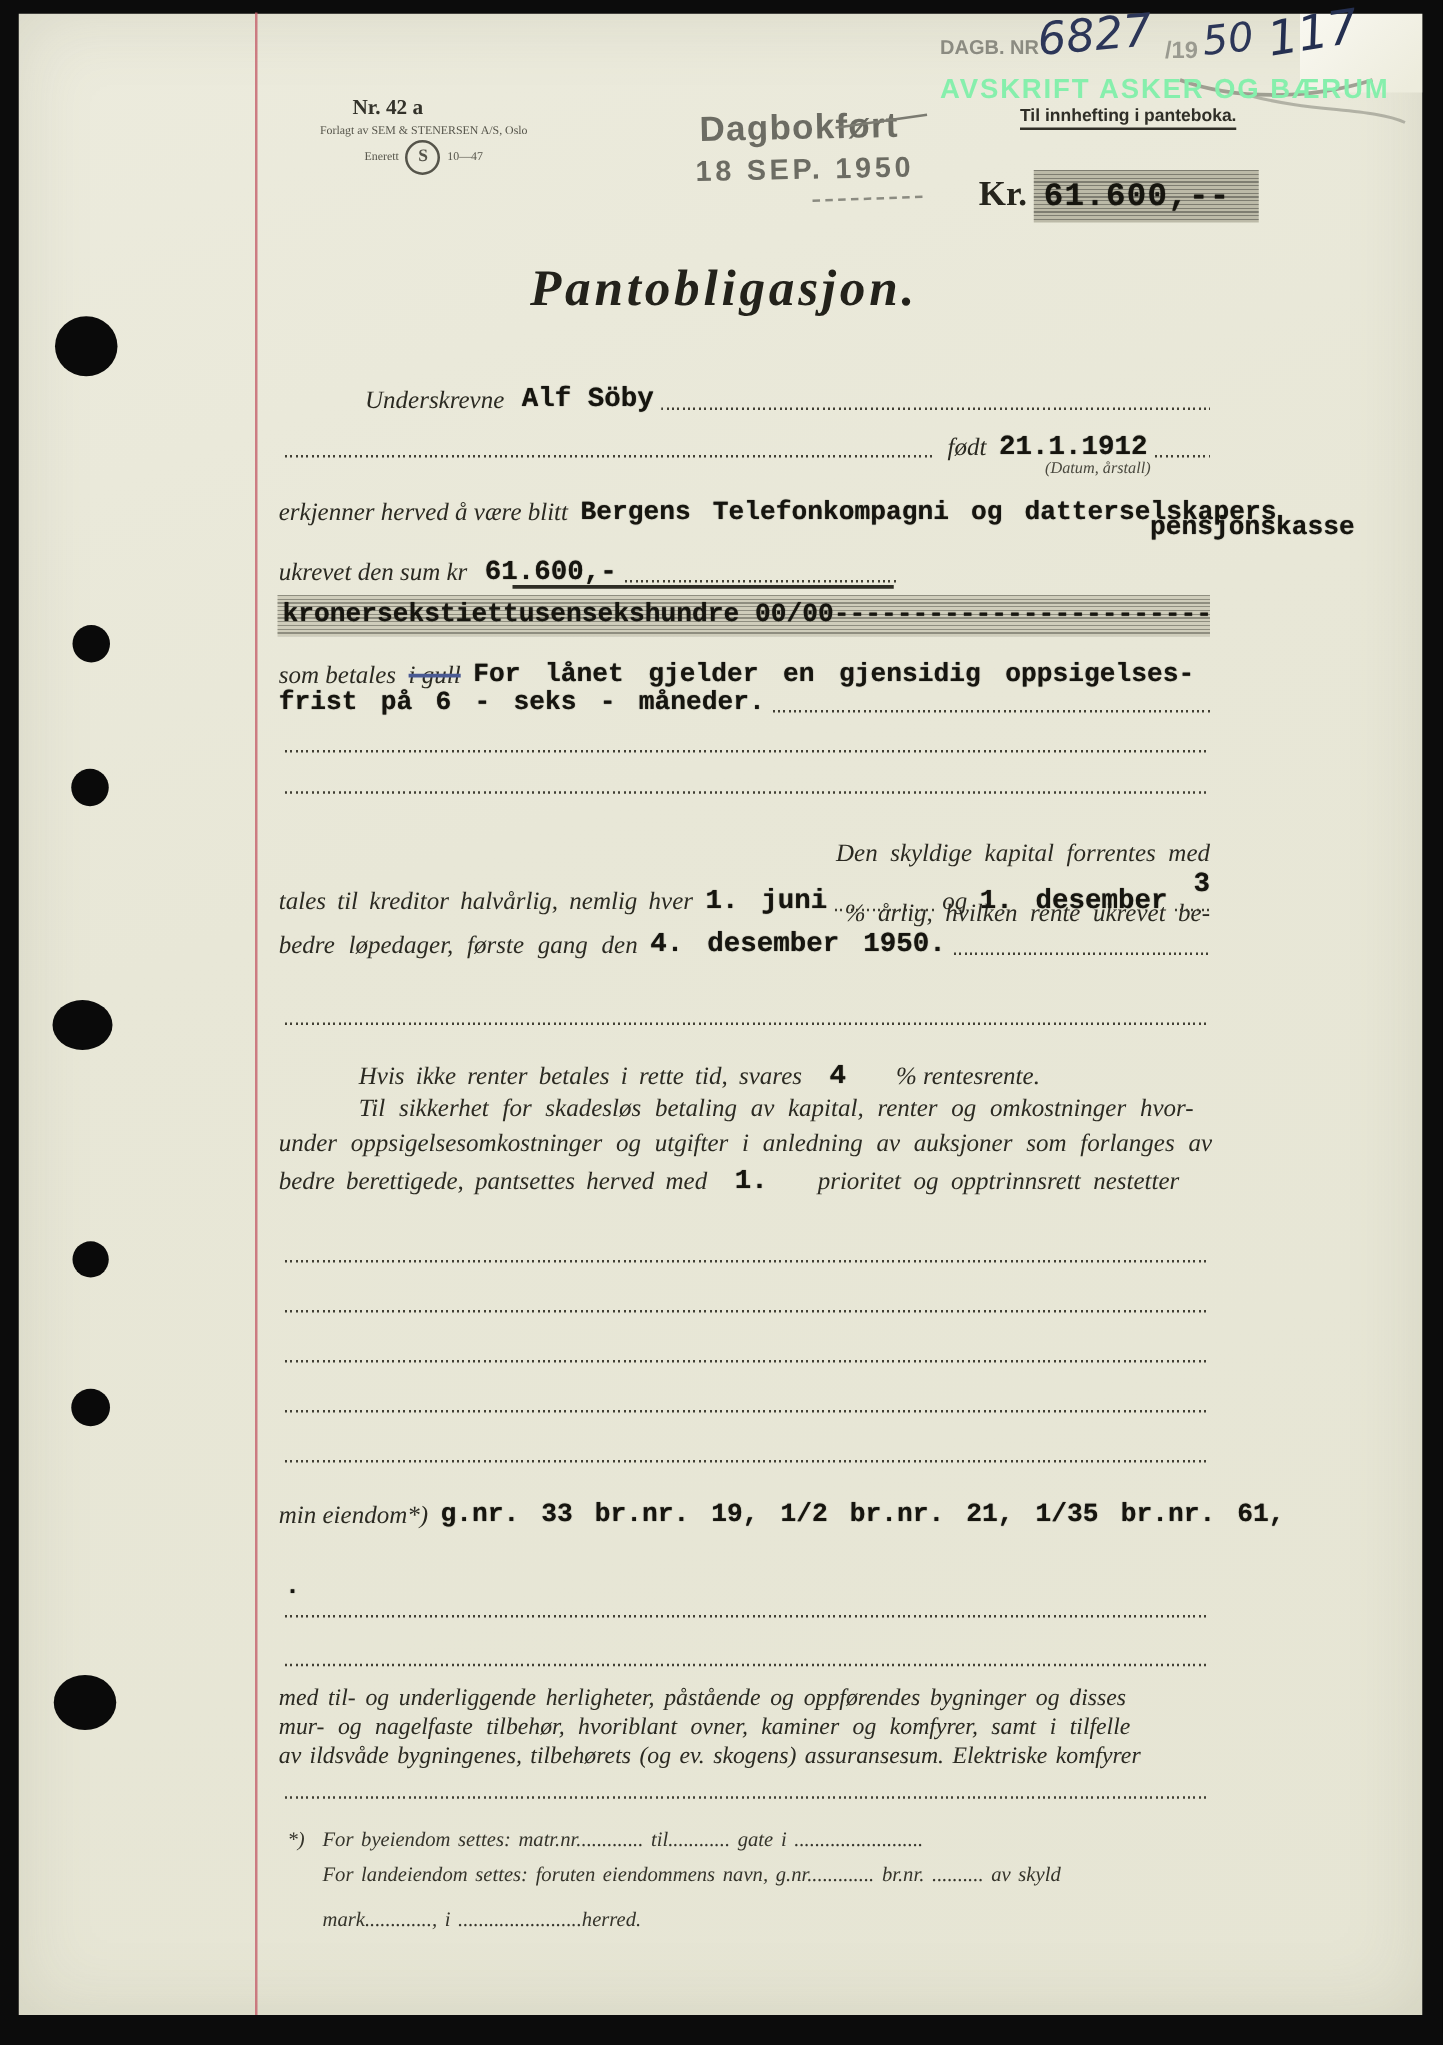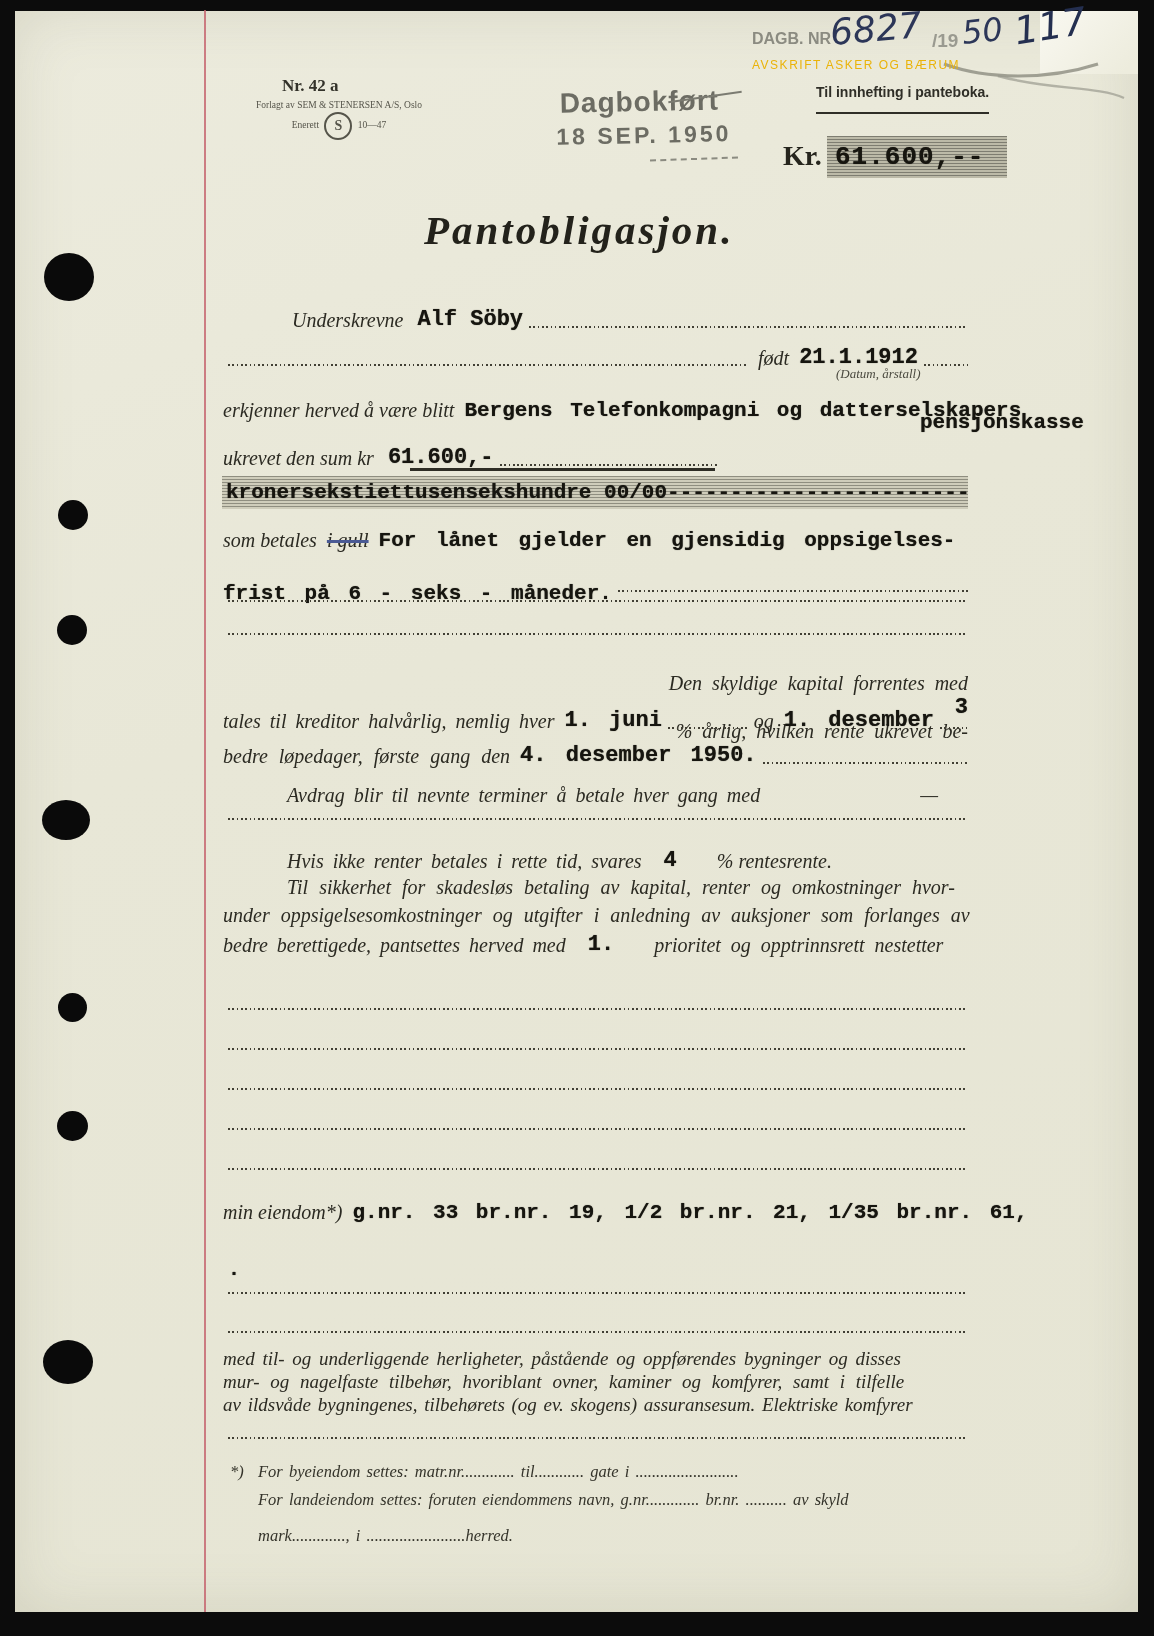--- a/index.html
+++ b/index.html
@@ -36,25 +36,25 @@
   .ind{display:inline-block;width:64px;}
   
   .stamp{position:absolute;left:560px;top:86px;color:#6c6c63;
          font-family:"Liberation Sans", sans-serif;font-weight:bold;transform:rotate(-1.2deg);}
   .stamp .l1{font-size:28px;letter-spacing:1px;}
   .stamp .l2{font-size:23px;letter-spacing:3px;margin-top:4px;margin-left:-4px;}
   .stamp-underline{position:absolute;left:650px;top:158px;width:88px;height:0;
          border-bottom:2px dashed #8b8b81;transform:rotate(-2deg);}
   .gray-print{color:#8b8b81;font-family:"Liberation Sans", sans-serif;font-weight:bold;}
   .hand{font-family:"DejaVu Sans", sans-serif;font-style:italic;color:#2c3658;white-space:nowrap;}
-  .avskrift{position:absolute;left:752px;top:58px;font-size:12px;letter-spacing:1.5px;
-         color:#eab308;font-family:"Liberation Sans", sans-serif;font-weight:normal;}
+  .avskrift{position:absolute;left:752px;top:58px;font-size:22px;letter-spacing:1.5px;
+         color:#86efac;font-family:"Liberation Sans", sans-serif;font-weight:bold;}
   .innheft{position:absolute;left:816px;top:84px;font-size:14px;color:#2f2e27;
          font-family:"Liberation Sans", sans-serif;font-weight:bold;
-         border-bottom:2px solid #2f2e27;padding-bottom:12px;}
+         border-bottom:2px solid #2f2e27;padding-bottom:2px;}
   .krlabel{position:absolute;left:783px;top:140px;font-size:28px;font-weight:600;color:#26251d;}
   .krband{position:absolute;left:827px;top:136px;width:180px;height:42px;
          background:repeating-linear-gradient(180deg,#7e7d71 0 1px,#bcbaa8 1px 3px);
          display:flex;align-items:center;}
   .krband .ty{font-size:26px;letter-spacing:1px;margin-left:8px;}
   .wordband{position:absolute;left:222px;top:476px;width:746px;height:33px;
          background:repeating-linear-gradient(180deg,#8f8e80 0 1px,#cfcdbb 1px 3px);
          display:flex;align-items:center;}
   .wordband .ty{font-size:21px;margin-left:4px;}
   .title{position:absolute;left:424px;top:206px;font-size:41px;font-weight:bold;
@@ -160,21 +160,21 @@
 
   <div class="wordband">
     <span class="ty">kronersekstiettusensekshundre 00/00------------------------</span>
   </div>
 
   <div class="row" style="left:223px;top:518px;width:745px;height:34px;">
     <span class="pr">som betales</span>
     <span class="pr strike-gull g10">i gull</span>
     <span class="ty sm g10" style="word-spacing:7px;">For lånet gjelder en gjensidig oppsigelses-</span>
   </div>
-  <div class="row" style="left:223px;top:576px;width:745px;height:34px;align-items:center;">
+  <div class="row" style="left:223px;top:540px;width:745px;height:34px;">
     <span class="ty sm" style="word-spacing:6px;">frist på 6 - seks - måneder.</span>
     <span class="lead g6"></span>
   </div>
 
   <div class="dotline" style="left:228px;top:600px;width:740px;"></div>
   <div class="dotline" style="left:228px;top:633px;width:740px;"></div>
 
   <div class="row" style="left:223px;top:672px;width:745px;height:34px;flex-direction:column;">
     <span class="ind"></span>
     <span class="pr" style="word-spacing:5px;">Den skyldige kapital forrentes med</span>
@@ -188,26 +188,20 @@
     <span class="pr g6">og</span>
     <span class="ty g10" style="word-spacing:5px;">1. desember</span>
     <span class="lead g6" style="flex:0 0 28px;"></span>
   </div>
   <div class="row" style="left:223px;top:734px;width:745px;height:34px;">
     <span class="pr" style="word-spacing:6px;">bedre løpedager, første gang den</span>
     <span class="ty g10" style="word-spacing:6px;">4. desember 1950.</span>
     <span class="lead g6"></span>
   </div>
 
-  <div class="row" style="left:223px;top:777px;width:745px;height:30px;">
-    <span class="ind"></span>
-    <span class="pr" style="word-spacing:4px;">Avdrag blir til nevnte terminer å betale hver gang med</span>
-    <span style="flex:1"></span>
-    <span class="pr" style="margin-right:30px;">—</span>
-  </div>
   <div class="dotline" style="left:228px;top:818px;width:740px;"></div>
 
   <div class="row" style="left:223px;top:843px;width:745px;height:30px;">
     <span class="ind"></span>
     <span class="pr" style="word-spacing:4px;">Hvis ikke renter betales i rette tid, svares</span>
     <span class="ty g22">4</span>
     <span class="pr g40">% rentesrente.</span>
   </div>
   <div class="row" style="left:223px;top:871px;width:745px;height:28px;">
     <span class="ind"></span>

